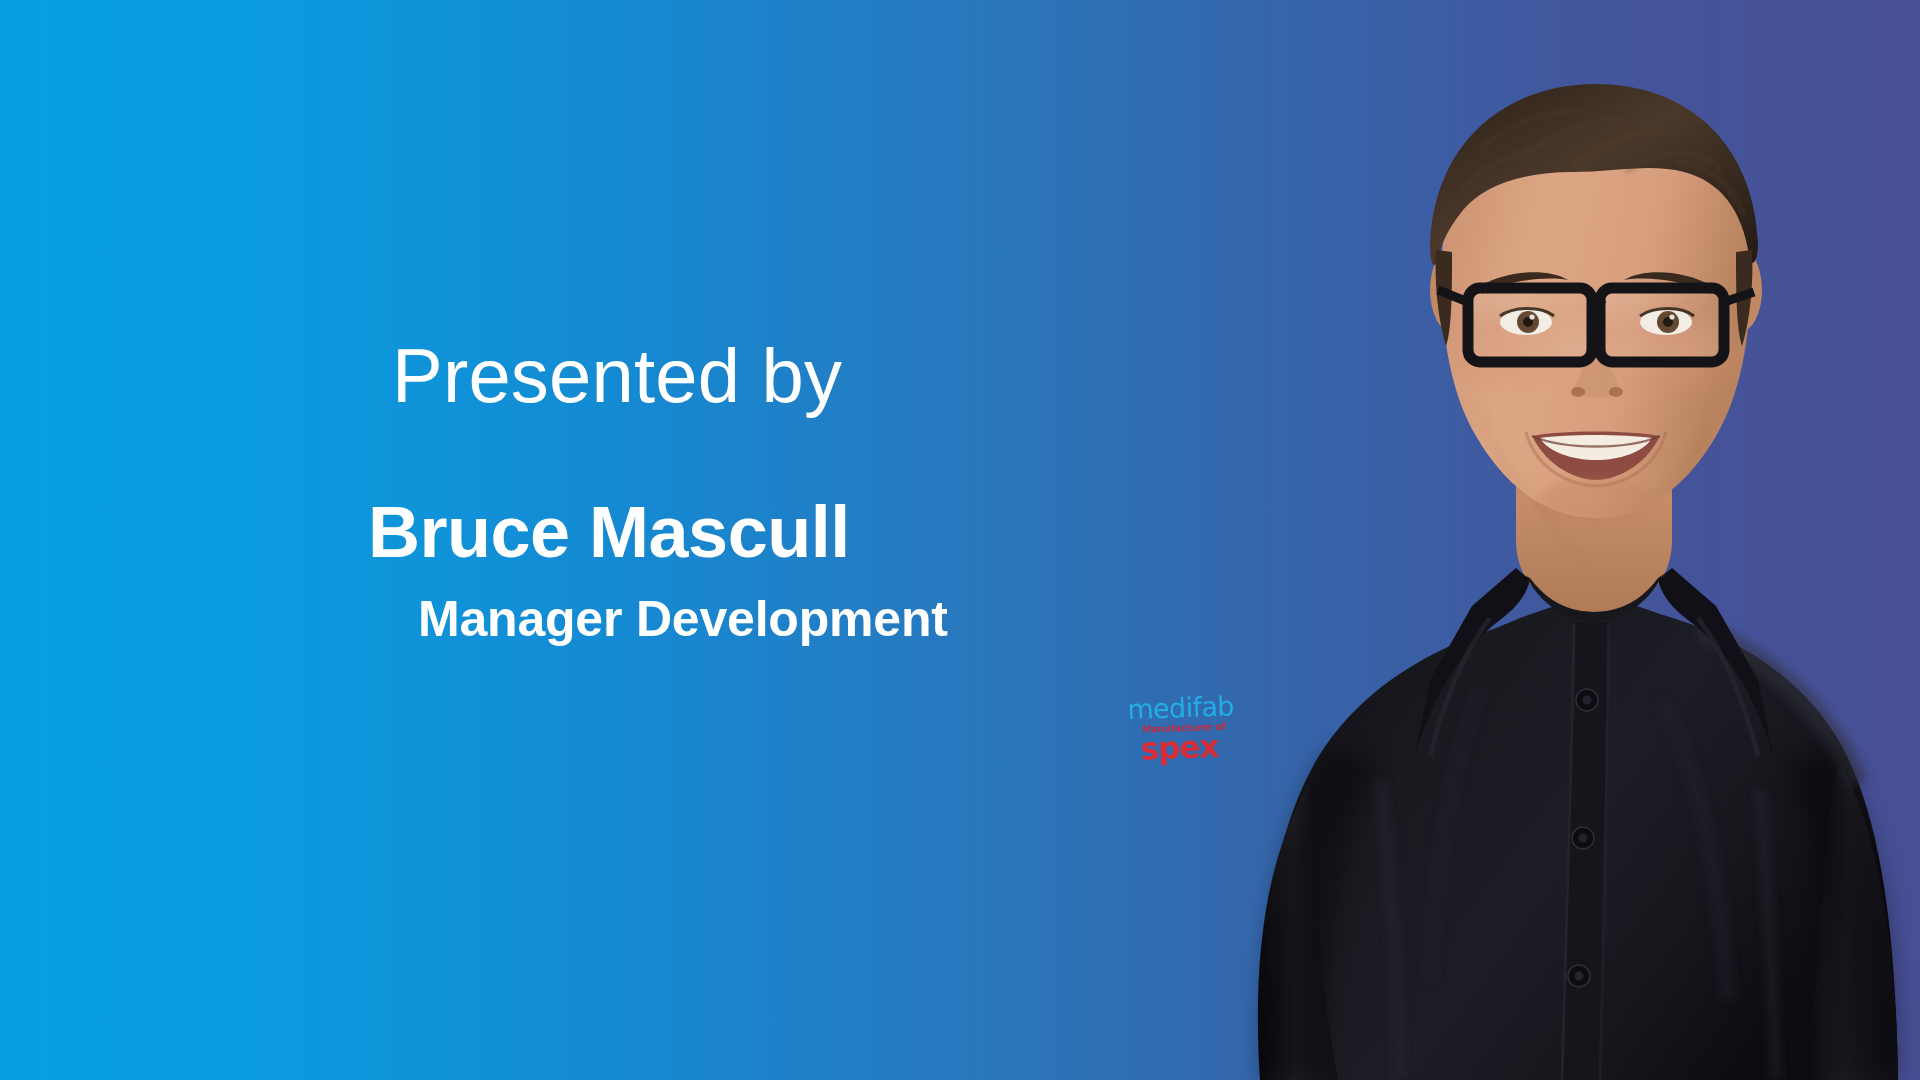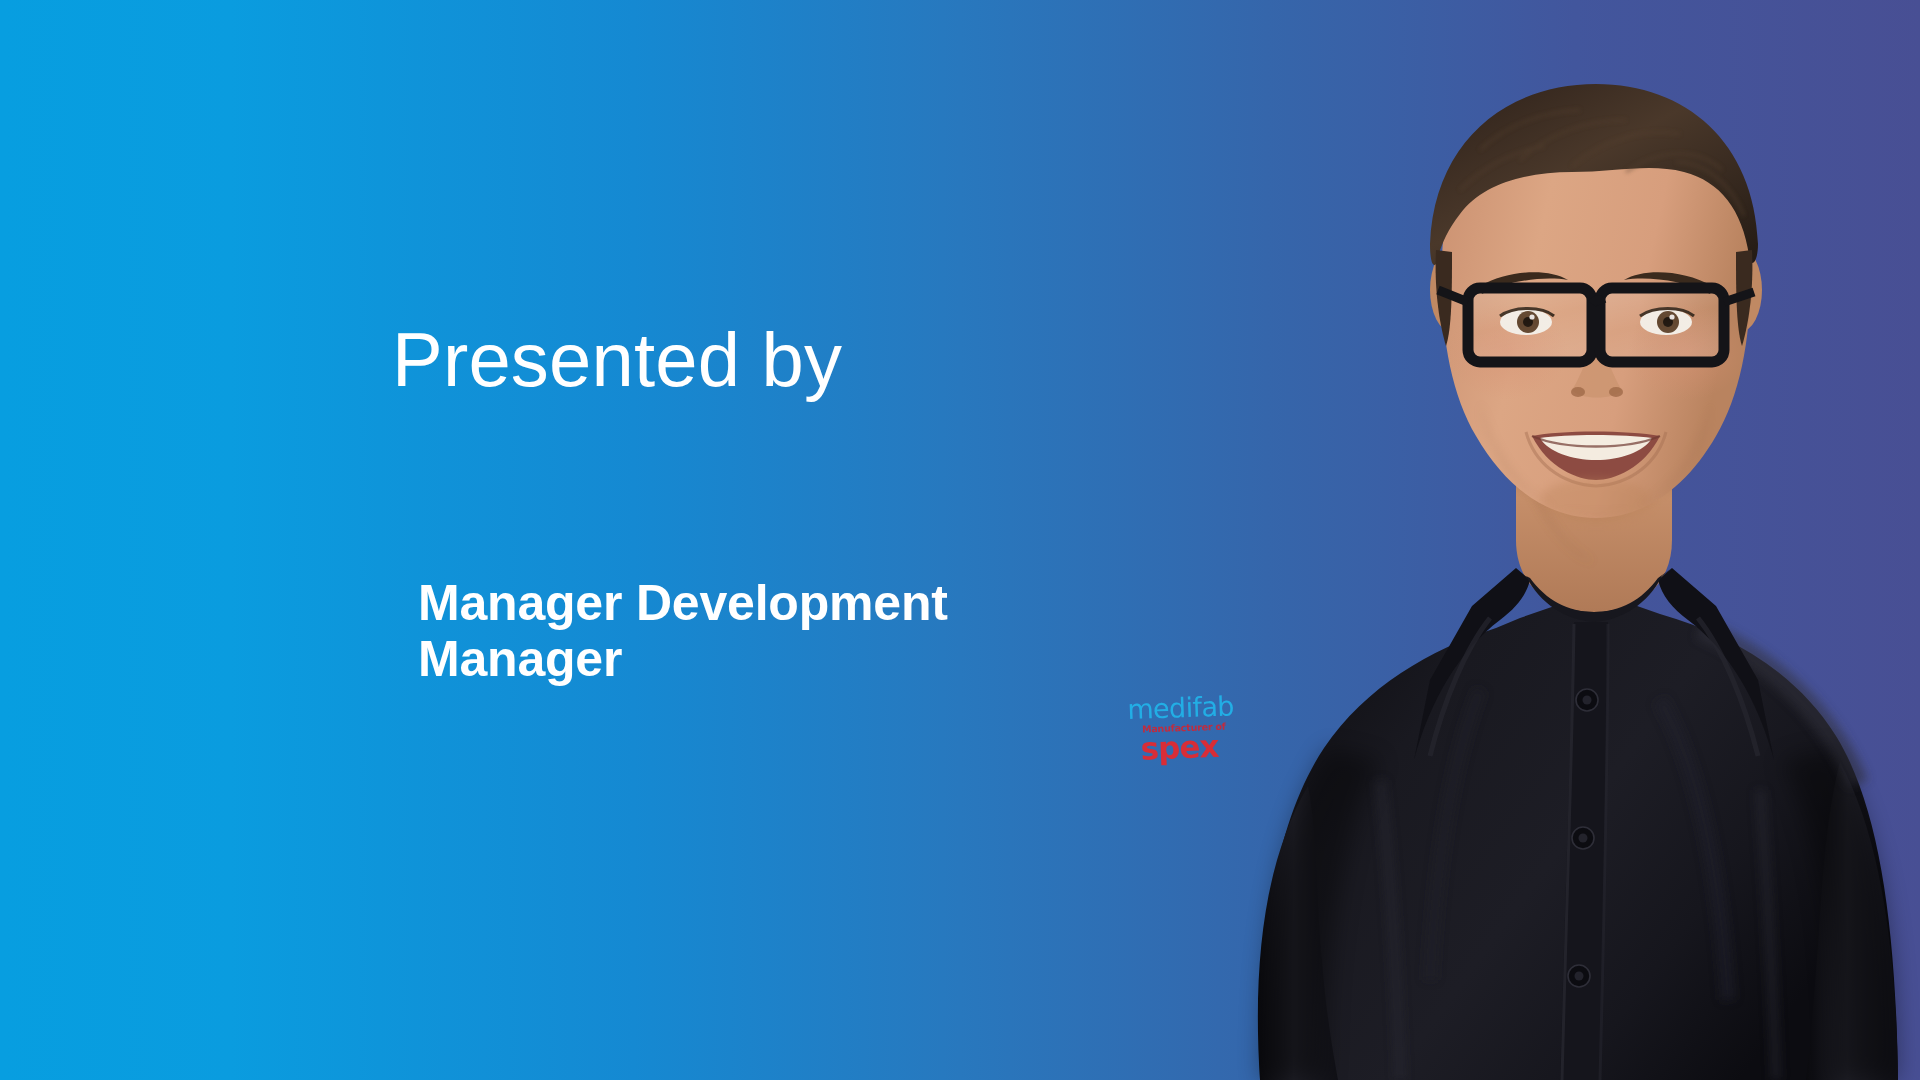--- a/index.html
+++ b/index.html
@@ -23,21 +23,21 @@
         #2878be 50%,
         #3566ab 66%,
         #42569d 82%,
         #484f94 100%);
   }
 
   
   .text-block {
     position: absolute;
     left: 0;
-    top: 0;
+    top: 16px;
     width: 1100px;
     height: 969px;
     pointer-events: none;
   }
 
   .presented-by {
     position: absolute;
     left: 392px;
     top: 322px;
     font-size: 76px;
@@ -346,20 +346,20 @@
   </div>
 
   <div class="shirt-logo">
     <div class="logo-medifab">medifab</div>
     <div class="logo-manu">Manufacturer of</div>
     <div class="logo-spex">spex</div>
   </div>
 
   <div class="text-block">
     <div class="presented-by">Presented by</div>
+    <div class="person-name">Bruce Mascull</div>
     <div class="person-role">
       <span>Manager Development</span>
       <br>
-      <span>Manager</span>
     </div>
   </div>
 
 </div>
 
 </body></html>

